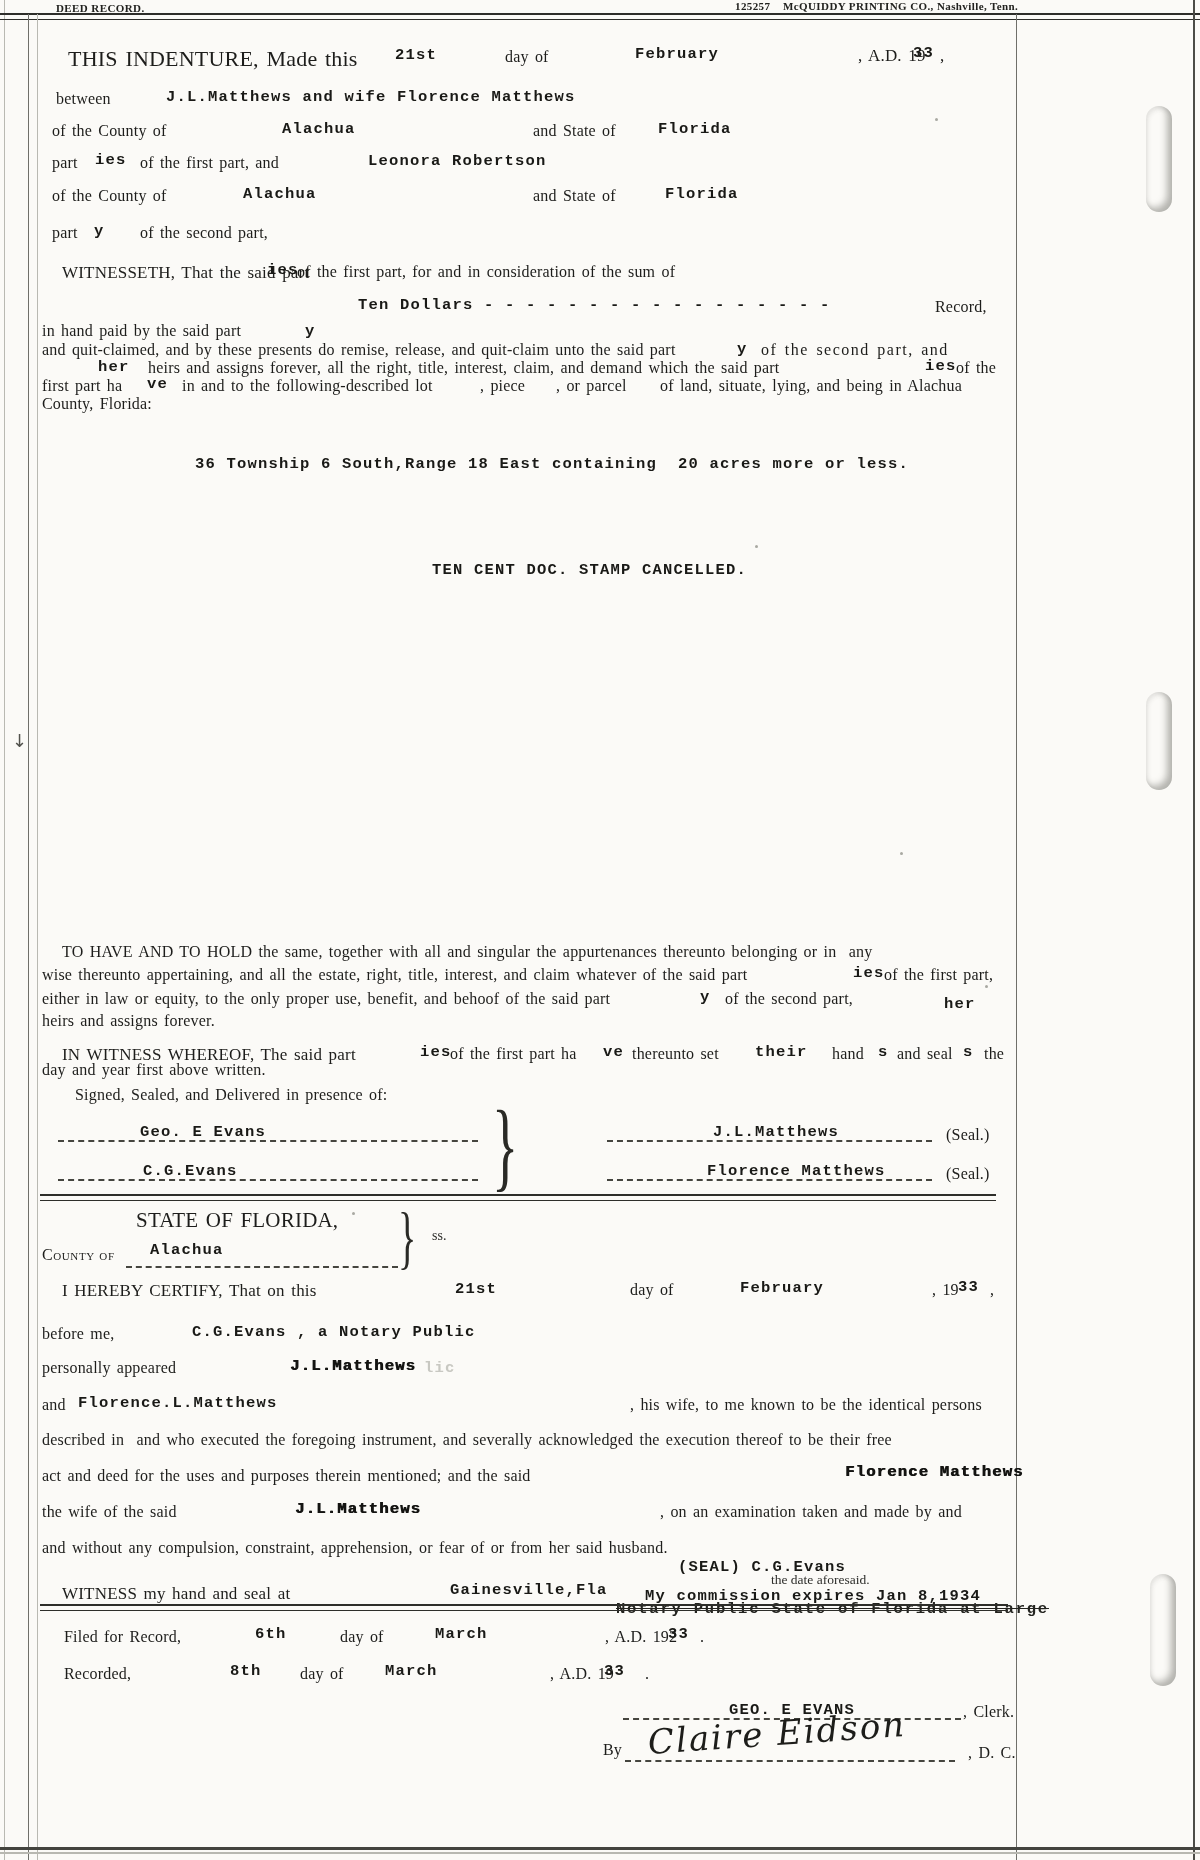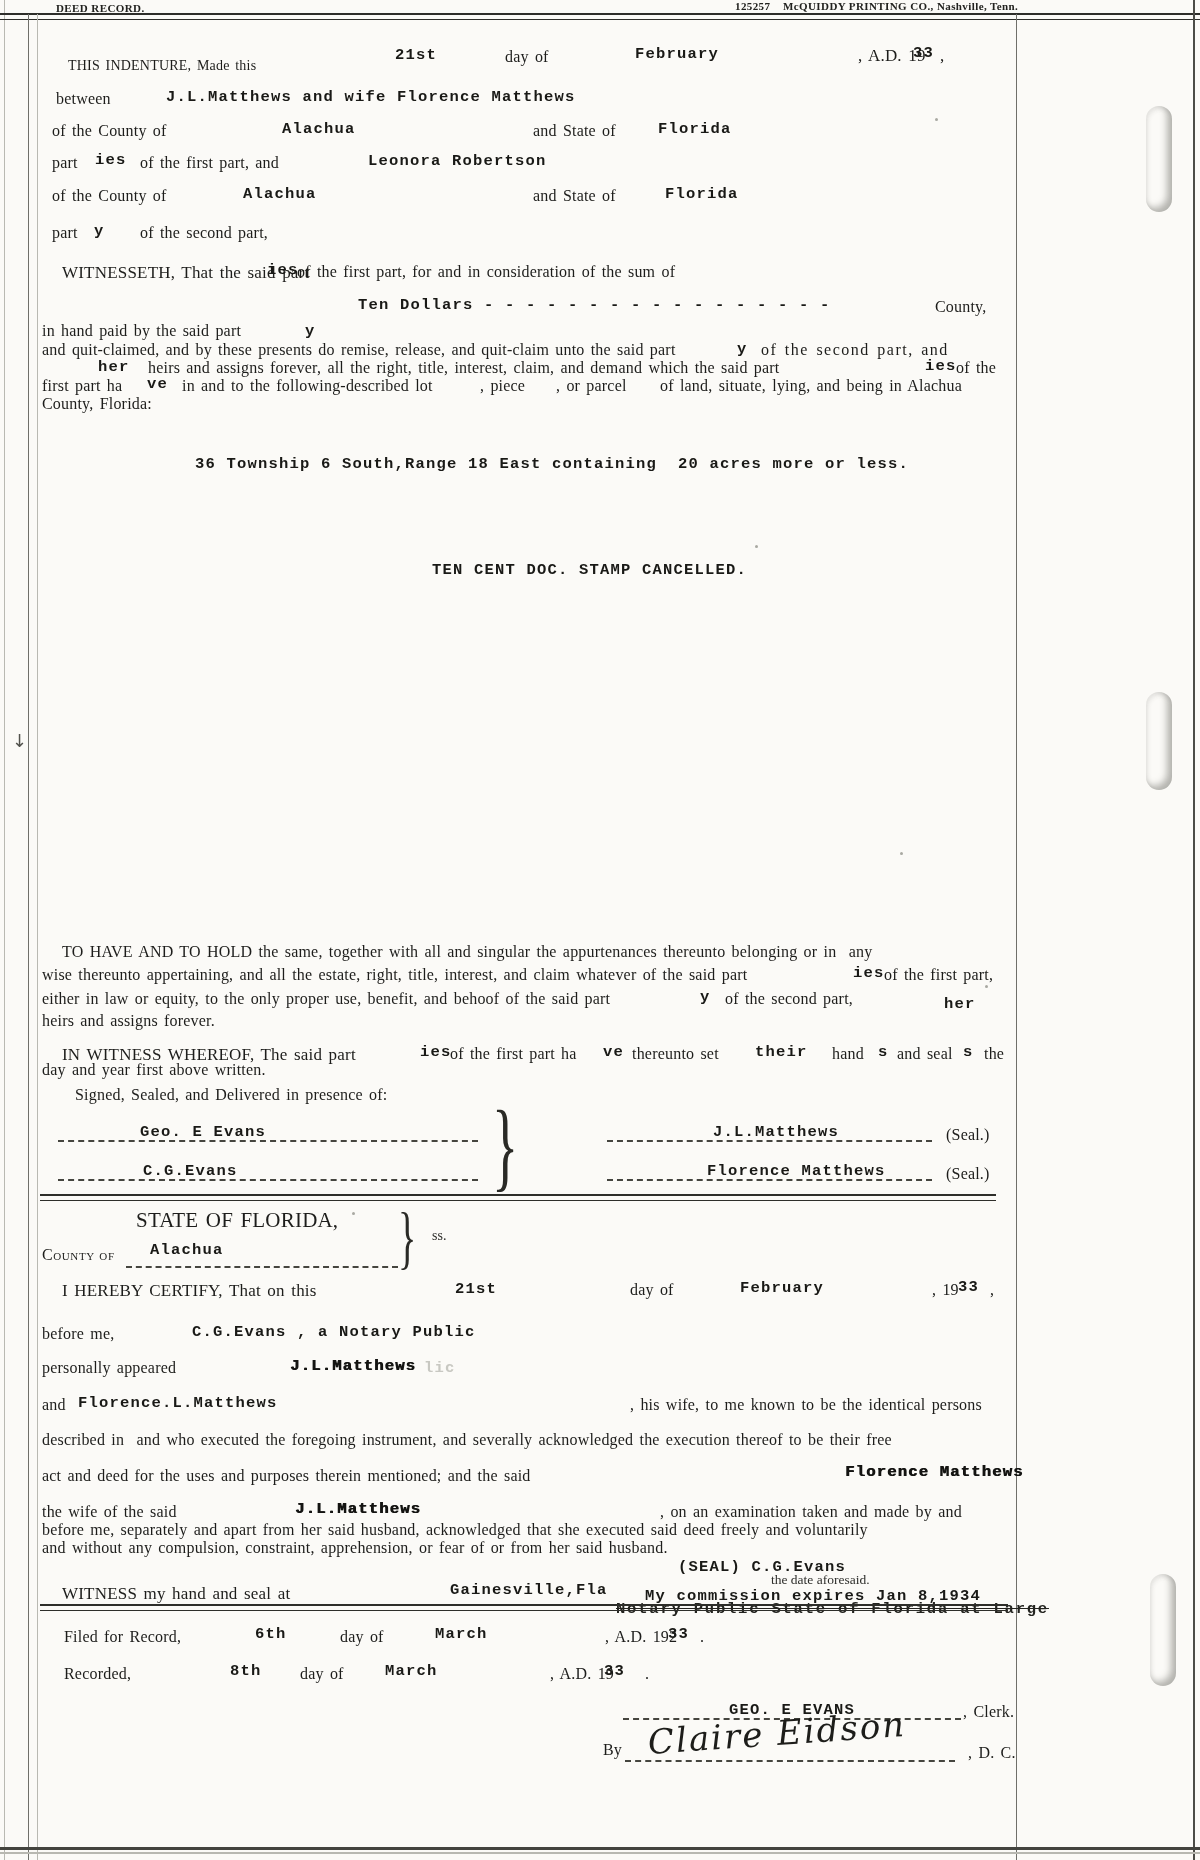--- a/index.html
+++ b/index.html
@@ -45,21 +45,21 @@
     <div class="it vedge" style="left: 1193px; top: 0px; height: 1860px;"></div>
     <div class="it hole" style="left: 1146px; top: 106px; height: 106px;"></div>
     <div class="it hole" style="left: 1146px; top: 692px; height: 98px;"></div>
     <div class="it hole" style="left: 1150px; top: 1574px; height: 112px;"></div>
     <div class="it pen" style="left: 12px; top: 730px;">↓</div>
     <div class="it speck" style="left: 935px; top: 118px;"></div>
     <div class="it speck" style="left: 755px; top: 545px;"></div>
     <div class="it speck" style="left: 900px; top: 852px;"></div>
     <div class="it speck" style="left: 352px; top: 1212px;"></div>
     <div class="it speck" style="left: 985px; top: 985px;"></div>
-    <div class="it p" style="left: 68px; top: 58px; font-size: 14px;">THIS INDENTURE, Made this</div>
+    <div class="it p" style="left: 68px; top: 46px; font-size: 22px;">THIS INDENTURE, Made this</div>
     <div class="it t" style="left: 395px; top: 46px;">21st</div>
     <div class="it p" style="left: 505px; top: 48px;">day of</div>
     <div class="it t" style="left: 635px; top: 45px;">February</div>
     <div class="it p" style="left: 858px; top: 46px; font-size: 17px;">, A.D. 19</div>
     <div class="it t" style="left: 913px; top: 44px;">33</div>
     <div class="it p" style="left: 940px; top: 46px; font-size: 17px;">,</div>
     <div class="it p" style="left: 56px; top: 90px;">between</div>
     <div class="it t" style="left: 166px; top: 88px;">J.L.Matthews and wife Florence Matthews</div>
     <div class="it p" style="left: 52px; top: 122px;">of the County of</div>
     <div class="it t" style="left: 282px; top: 120px;">Alachua</div>
@@ -73,21 +73,21 @@
     <div class="it t" style="left: 243px; top: 185px;">Alachua</div>
     <div class="it p" style="left: 533px; top: 187px;">and State of</div>
     <div class="it t" style="left: 665px; top: 185px;">Florida</div>
     <div class="it p" style="left: 52px; top: 224px;">part</div>
     <div class="it t" style="left: 94px; top: 222px;">y</div>
     <div class="it p" style="left: 140px; top: 224px;">of the second part,</div>
     <div class="it p" style="left: 62px; top: 263px; font-size: 17px;">WITNESSETH, That the said part</div>
     <div class="it t" style="left: 267px; top: 261px;">ies</div>
     <div class="it p" style="left: 297px; top: 263px;">of the first part, for and in consideration of the sum of</div>
     <div class="it t" style="left: 358px; top: 296px;">Ten Dollars - - - - - - - - - - - - - - - - -</div>
-    <div class="it p" style="left: 935px; top: 298px;">County,</div>
+    <div class="it p" style="left: 935px; top: 298px;">Record,</div>
     <div class="it p" style="left: 42px; top: 322px;">in hand paid by the said part</div>
     <div class="it t" style="left: 305px; top: 322px;">y</div>
     <div class="it p" style="left: 42px; top: 341px;">and quit-claimed, and by these presents do remise, release, and quit-claim unto the said part</div>
     <div class="it t" style="left: 737px; top: 340px;">y</div>
     <div class="it p" style="left: 761px; top: 341px; letter-spacing: 1.5px;">of the second part, and</div>
     <div class="it t" style="left: 98px; top: 358px;">her</div>
     <div class="it p" style="left: 148px; top: 359px;">heirs and assigns forever, all the right, title, interest, claim, and demand which the said part</div>
     <div class="it t" style="left: 925px; top: 357px;">ies</div>
     <div class="it p" style="left: 956px; top: 359px;">of the</div>
     <div class="it p" style="left: 42px; top: 377px;">first part ha</div>
@@ -153,21 +153,20 @@
     <div class="it tg" style="left: 424px; top: 1359px;">lic</div>
     <div class="it p" style="left: 42px; top: 1396px;">and</div>
     <div class="it t" style="left: 78px; top: 1394px;">Florence.L.Matthews</div>
     <div class="it p" style="left: 630px; top: 1396px;">, his wife, to me known to be the identical persons</div>
     <div class="it p" style="left: 42px; top: 1431px;">described in  and who executed the foregoing instrument, and severally acknowledged the execution thereof to be their free</div>
     <div class="it p" style="left: 42px; top: 1467px;">act and deed for the uses and purposes therein mentioned; and the said</div>
     <div class="it tb" style="left: 845px; top: 1463px;">Florence Matthews</div>
     <div class="it p" style="left: 42px; top: 1503px;">the wife of the said</div>
     <div class="it tb" style="left: 295px; top: 1500px;">J.L.Matthews</div>
     <div class="it p" style="left: 660px; top: 1503px;">, on an examination taken and made by and</div>
-    <div class="it p" style="left: 42px; top: 1521px;">before me, separately and apart from her said husband, acknowledged that she executed said deed freely and voluntarily</div>
     <div class="it p" style="left: 42px; top: 1539px;">and without any compulsion, constraint, apprehension, or fear of or from her said husband.</div>
     <div class="it t" style="left: 678px; top: 1558px;">(SEAL) C.G.Evans</div>
     <div class="it psm" style="left: 771px; top: 1572px;">the date aforesaid.</div>
     <div class="it p" style="left: 62px; top: 1584px; font-size: 17px;">WITNESS my hand and seal at</div>
     <div class="it t" style="left: 450px; top: 1581px;">Gainesville,Fla</div>
     <div class="it t" style="left: 645px; top: 1587px;">My commission expires Jan 8,1934</div>
     <div class="it ts" style="left: 616px; top: 1600px;">Notary Public State of Florida at Large</div>
     <div class="it dbl" style="left: 40px; top: 1604px; width: 968px;"></div>
     <div class="it p" style="left: 64px; top: 1628px;">Filed for Record,</div>
     <div class="it t" style="left: 255px; top: 1625px;">6th</div>

